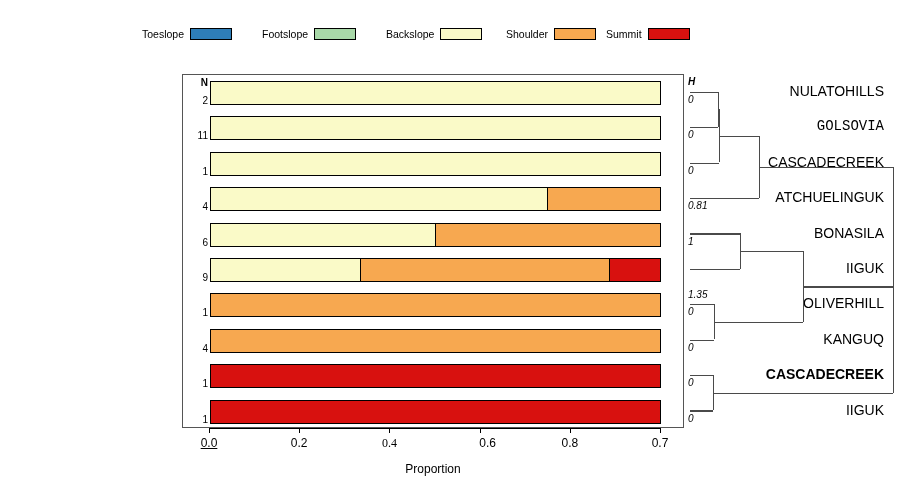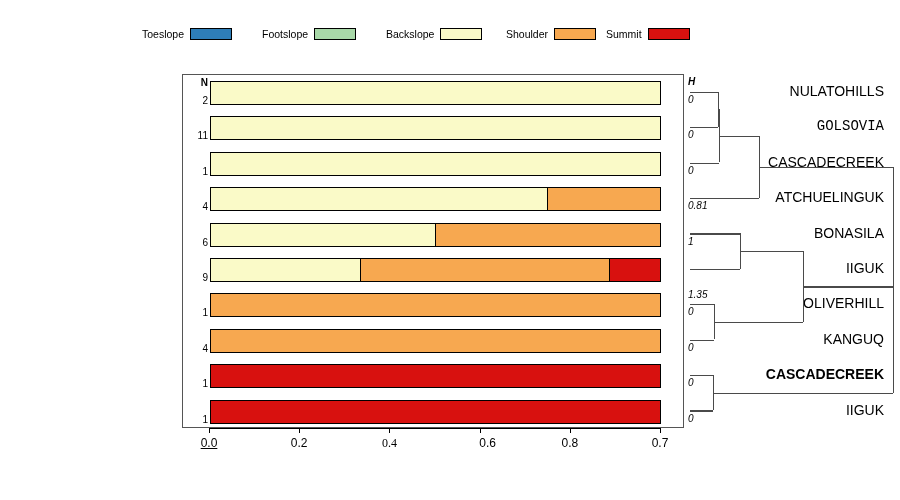--- a/index.html
+++ b/index.html
@@ -197,20 +197,21 @@
       <div class="xticklabel" style="left: 117.2px;">0.2</div>
       <div class="xtick" style="left: 207.4px;"></div>
       <div class="xticklabel" style="left: 207.4px; font-family: Liberation Serif, serif;">0.4</div>
       <div class="xtick" style="left: 297.6px;"></div>
       <div class="xticklabel" style="left: 297.6px; margin-left: 8px;">0.6</div>
       <div class="xtick" style="left: 387.8px;"></div>
       <div class="xticklabel" style="left: 387.8px;">0.8</div>
       <div class="xtick" style="left: 478px;"></div>
       <div class="xticklabel" style="left: 478px;">0.7</div>
     </div>
+  <div id="xaxis-title">Proportion</div>
 
   <div id="dendrogram">
       <div class="dseg dh" style="left: 0px; width: 28px; top: 17.7px;"></div>
       <div class="dseg dh" style="left: 0px; width: 28px; top: 53.1px;"></div>
       <div class="dseg dv" style="left: 28px; top: 17.7px; height: 35.4px;"></div>
       <div class="dseg dh" style="left: 28px; width: 1px; top: 35.4px;"></div>
       <div class="dseg dh" style="left: 0px; width: 29px; top: 88.5px;"></div>
       <div class="dseg dv" style="left: 29px; top: 35.4px; height: 53.1px;"></div>
       <div class="dseg dh" style="left: 29px; width: 40px; top: 61.95px;"></div>
       <div class="dseg dh" style="left: 0px; width: 69px; top: 123.9px;"></div>

